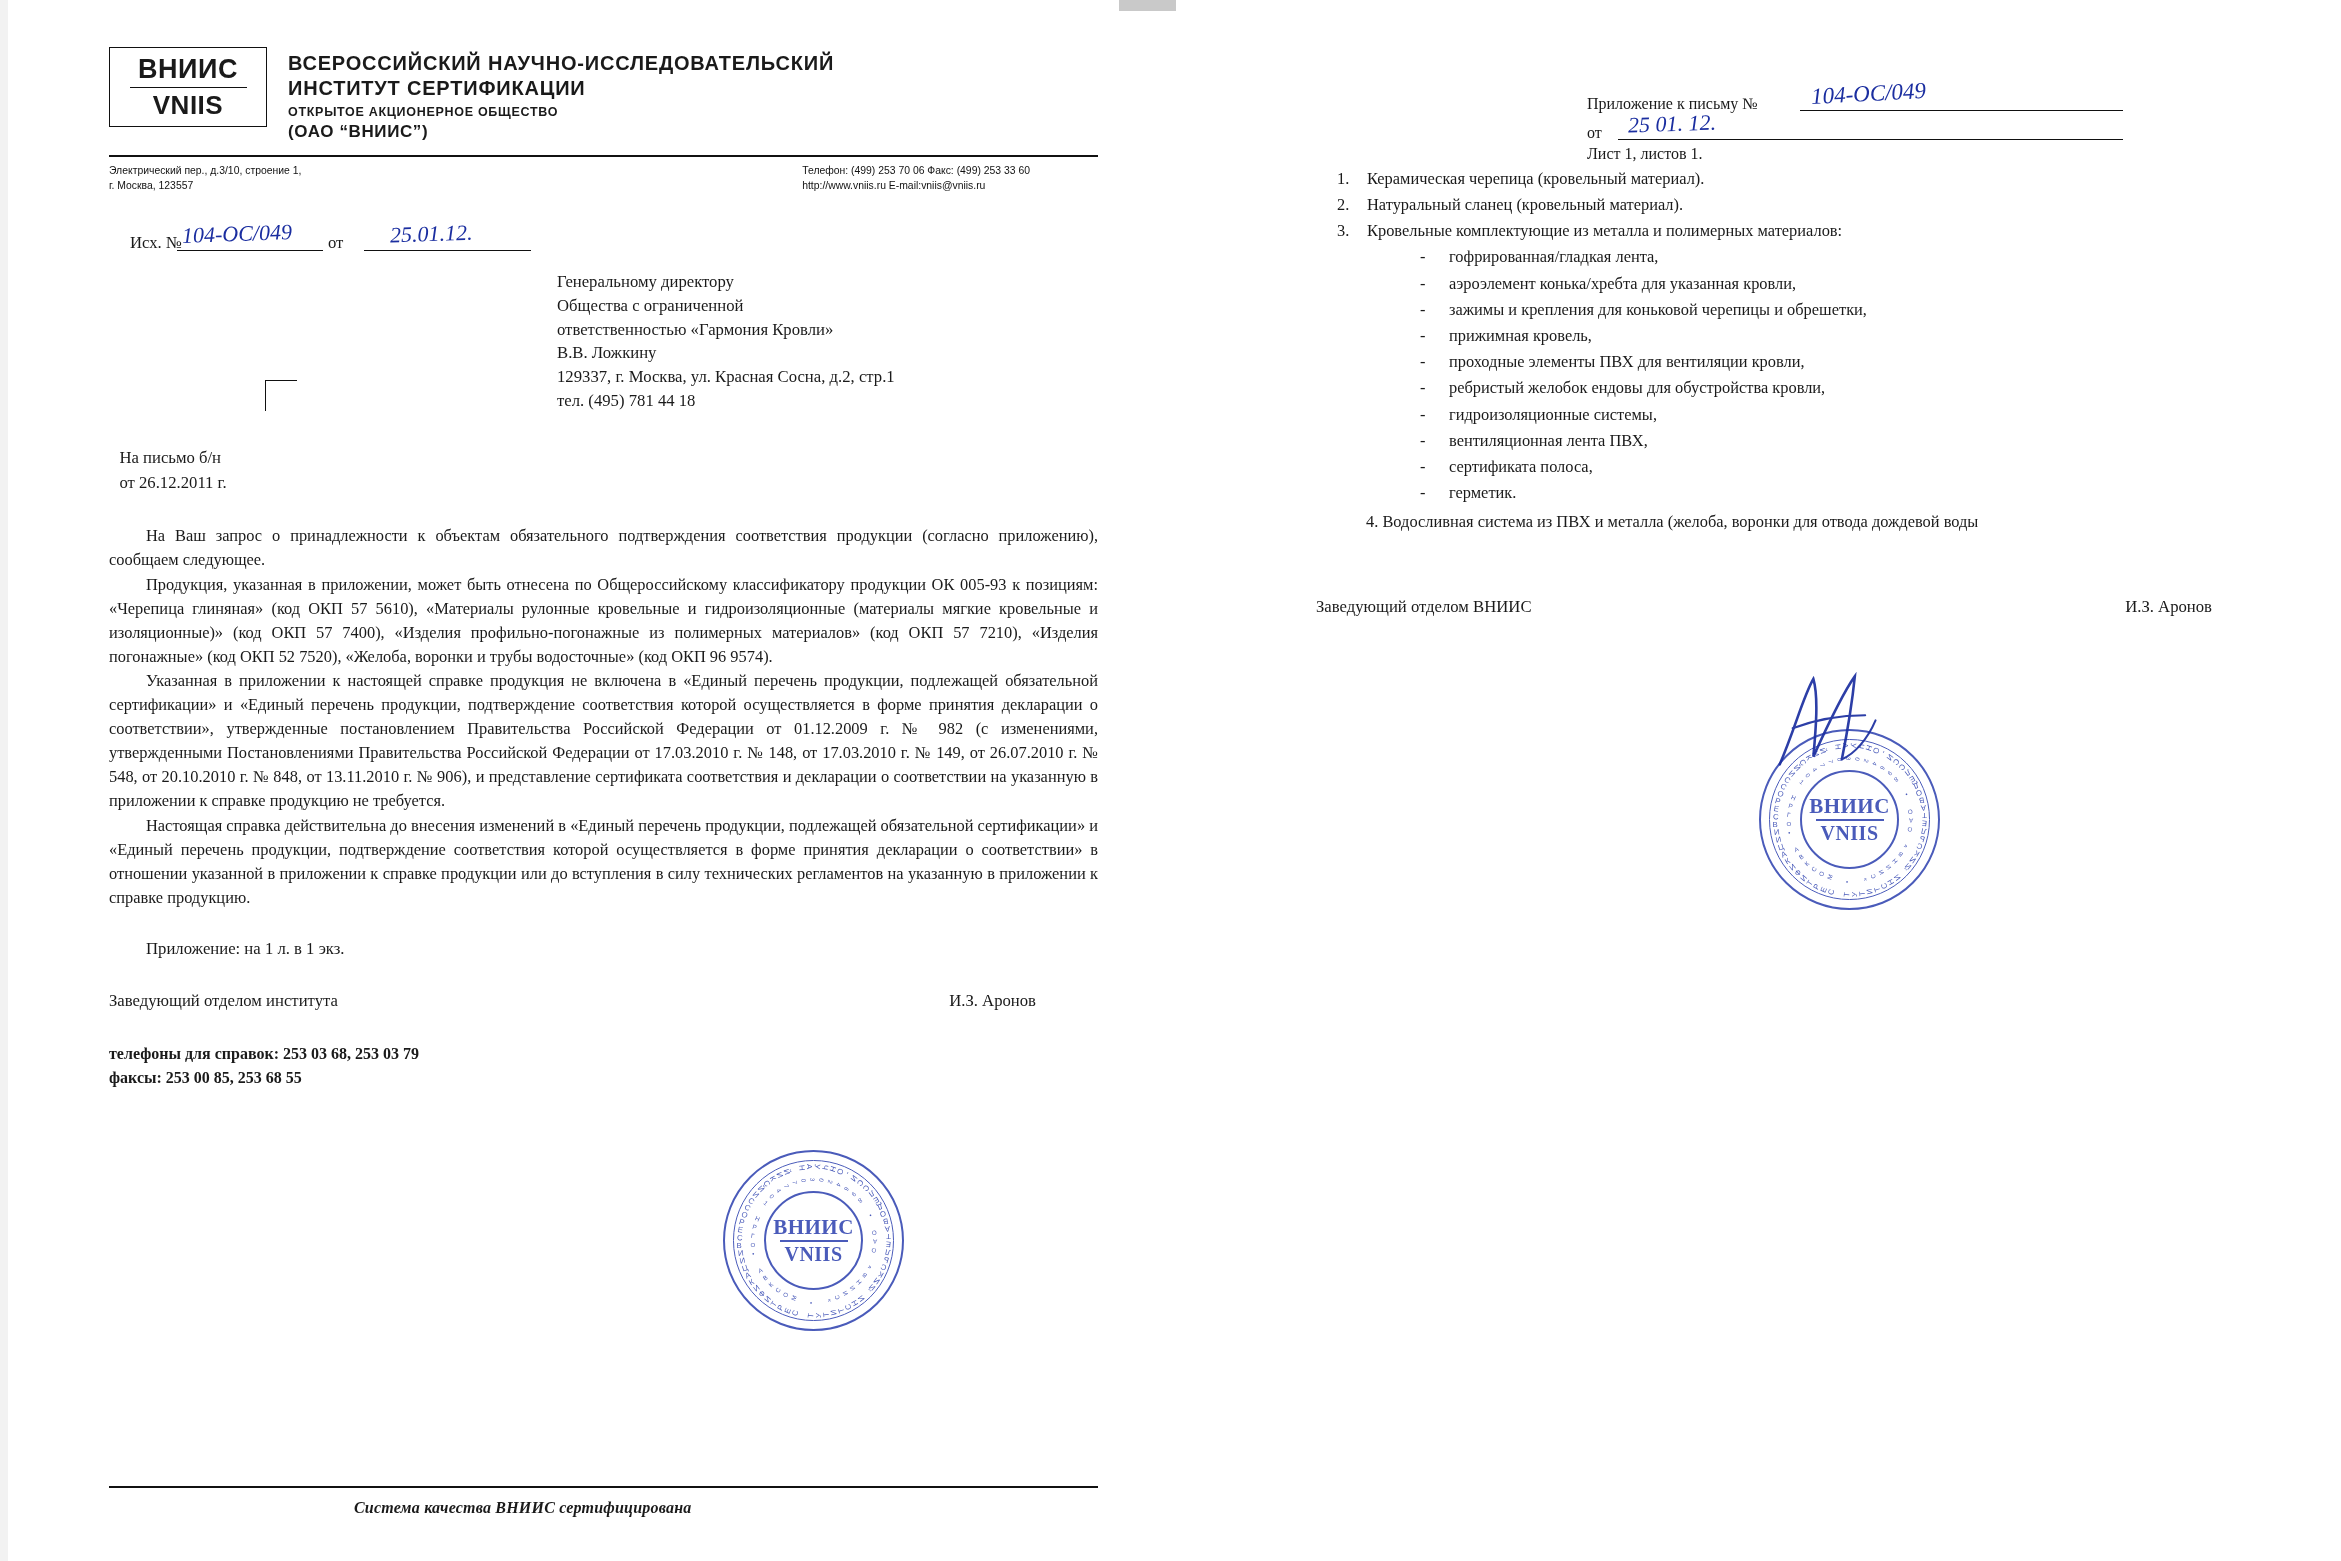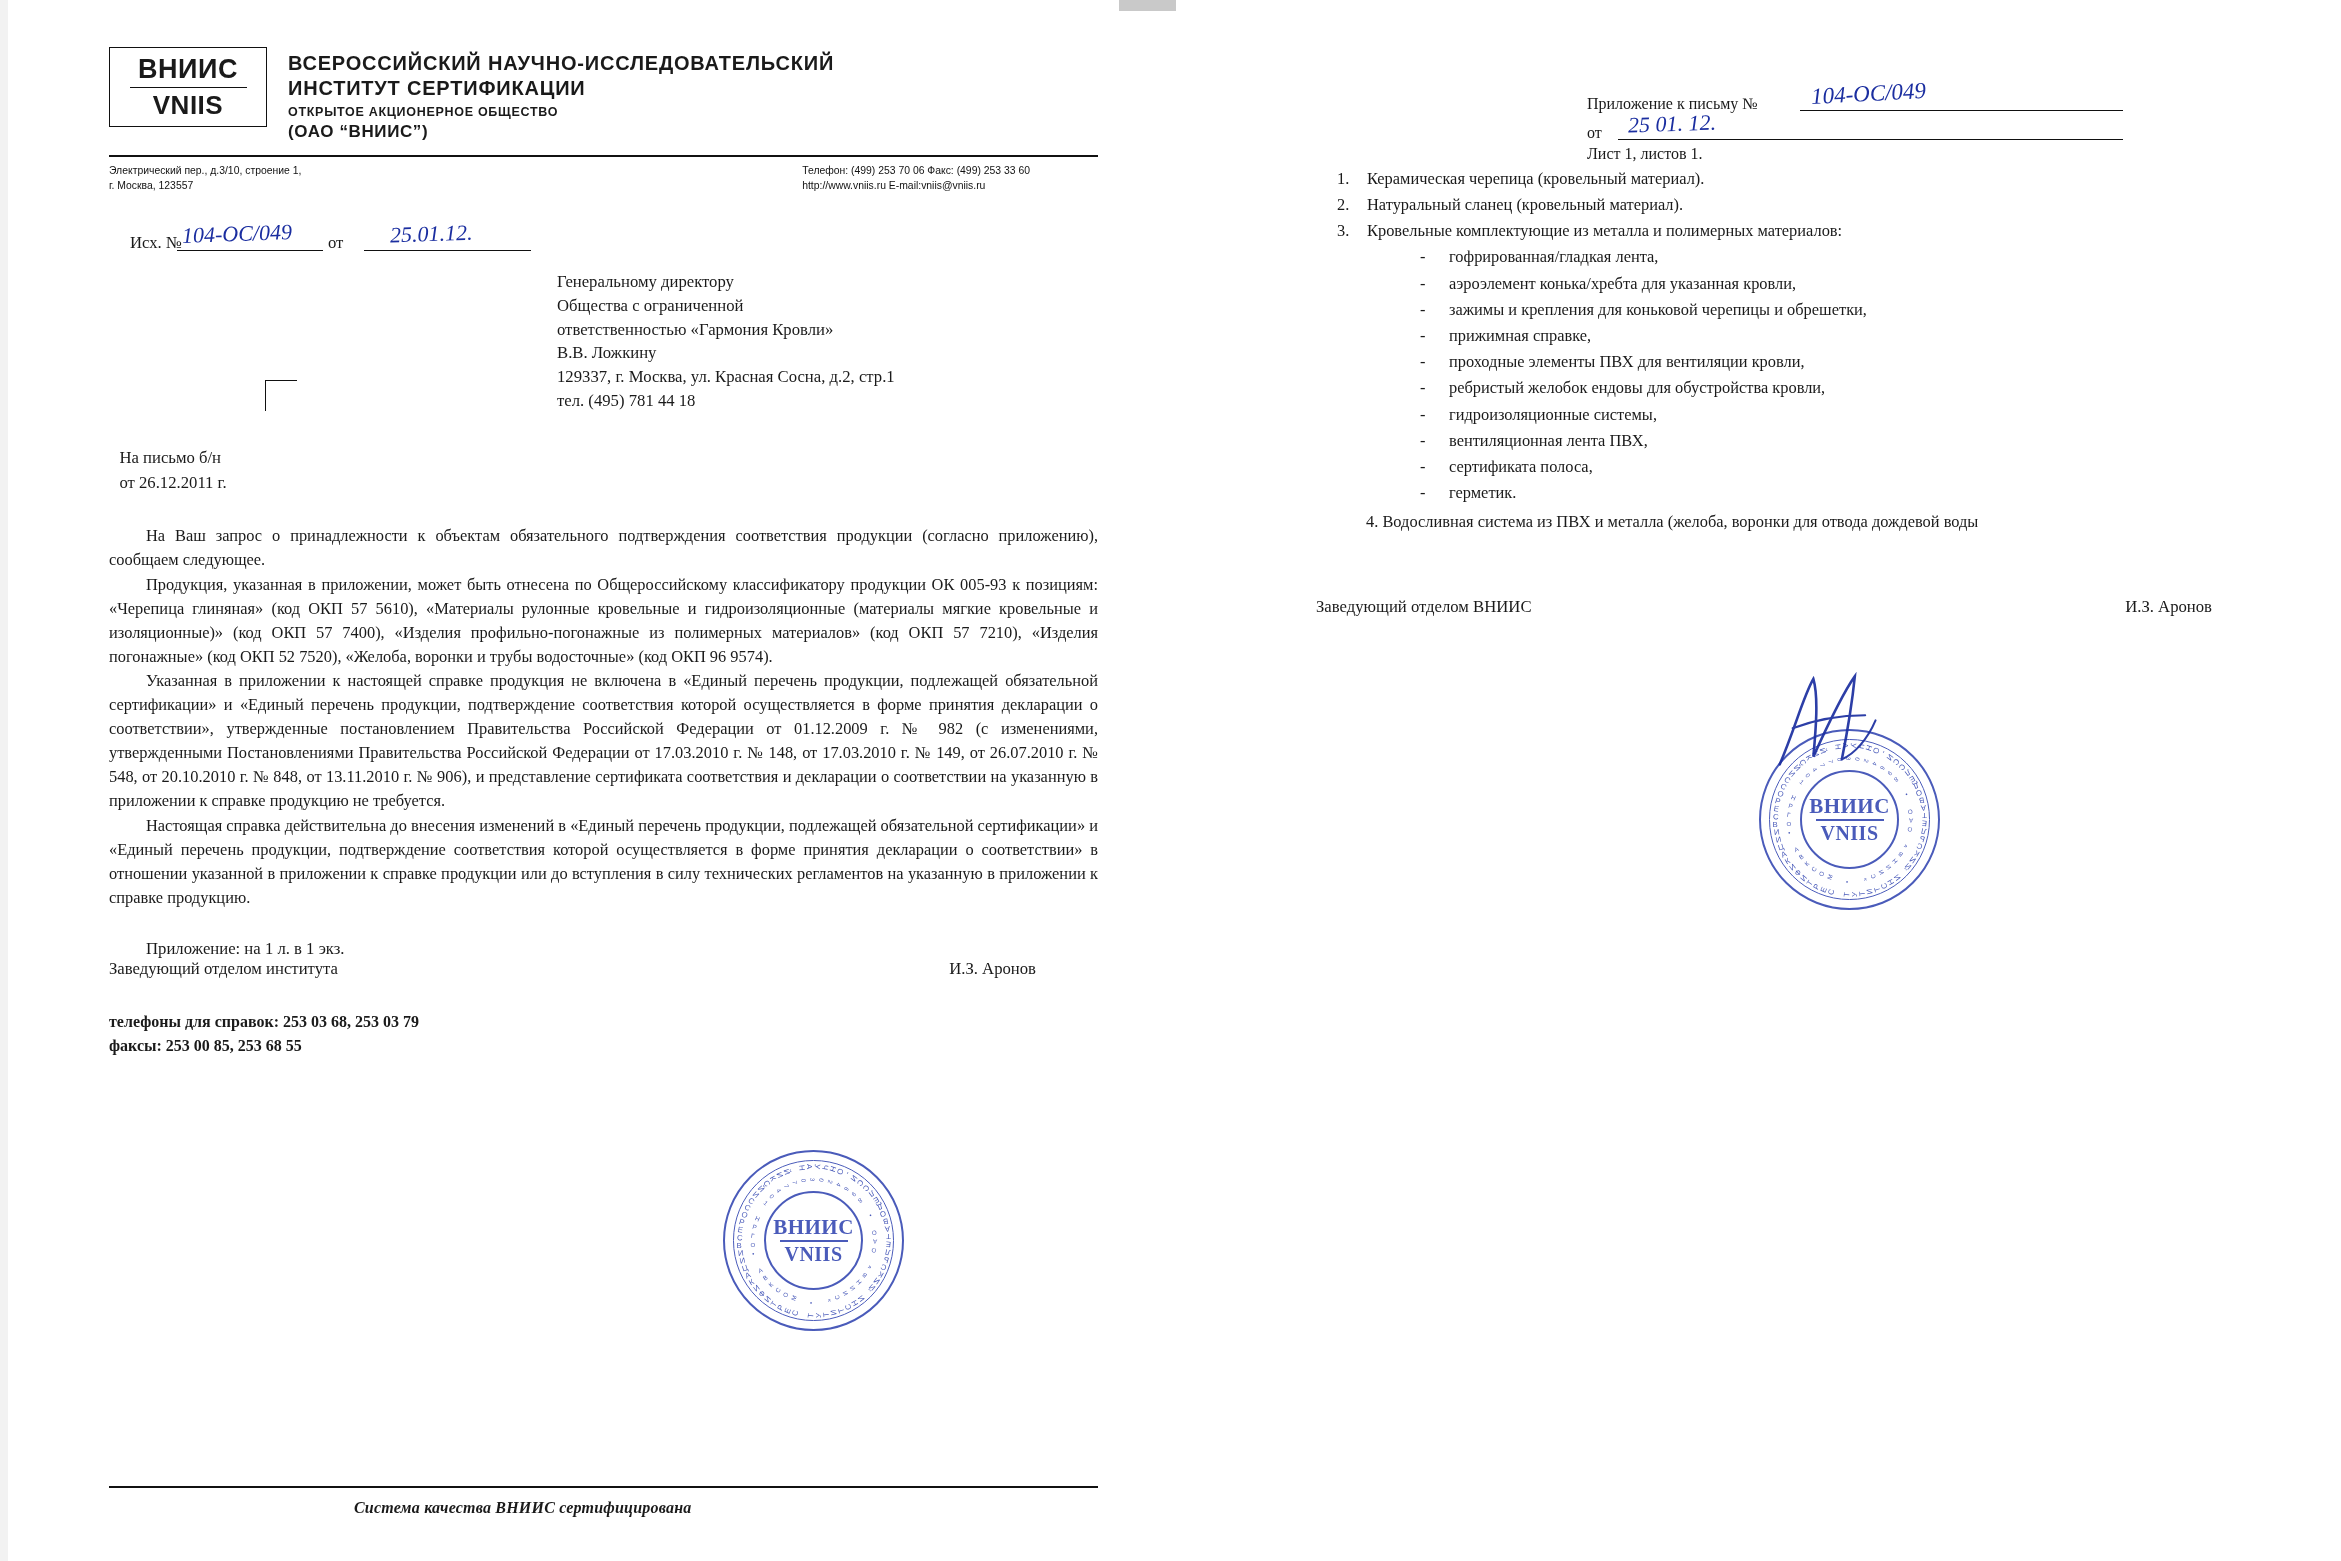--- a/index.html
+++ b/index.html
@@ -216,20 +216,21 @@
     text-indent: 37px;
   }
 
   .appendix-line {
     margin-top: 29px;
     font-size: 16.7px;
     text-indent: 37px;
   }
 
   .sign-row {
+    margin-top: 32px;
     display: flex;
     justify-content: space-between;
     align-items: baseline;
     font-size: 16.7px;
     padding-right: 62px;
   }
 
   .phones {
     margin-top: 31px;
     font-family: "Liberation Serif", serif;
@@ -562,21 +563,21 @@
         <div class="sub-item">
           <div class="d">-</div>
           <div>аэроэлемент конька/хребта для указанная кровли,</div>
         </div>
         <div class="sub-item">
           <div class="d">-</div>
           <div>зажимы и крепления для коньковой черепицы и обрешетки,</div>
         </div>
         <div class="sub-item">
           <div class="d">-</div>
-          <div>прижимная справке,</div>
+          <div>прижимная кровель,</div>
         </div>
         <div class="sub-item">
           <div class="d">-</div>
           <div>проходные элементы ПВХ для вентиляции кровли,</div>
         </div>
         <div class="sub-item">
           <div class="d">-</div>
           <div>ребристый желобок ендовы для обустройства кровли,</div>
         </div>
         <div class="sub-item">

